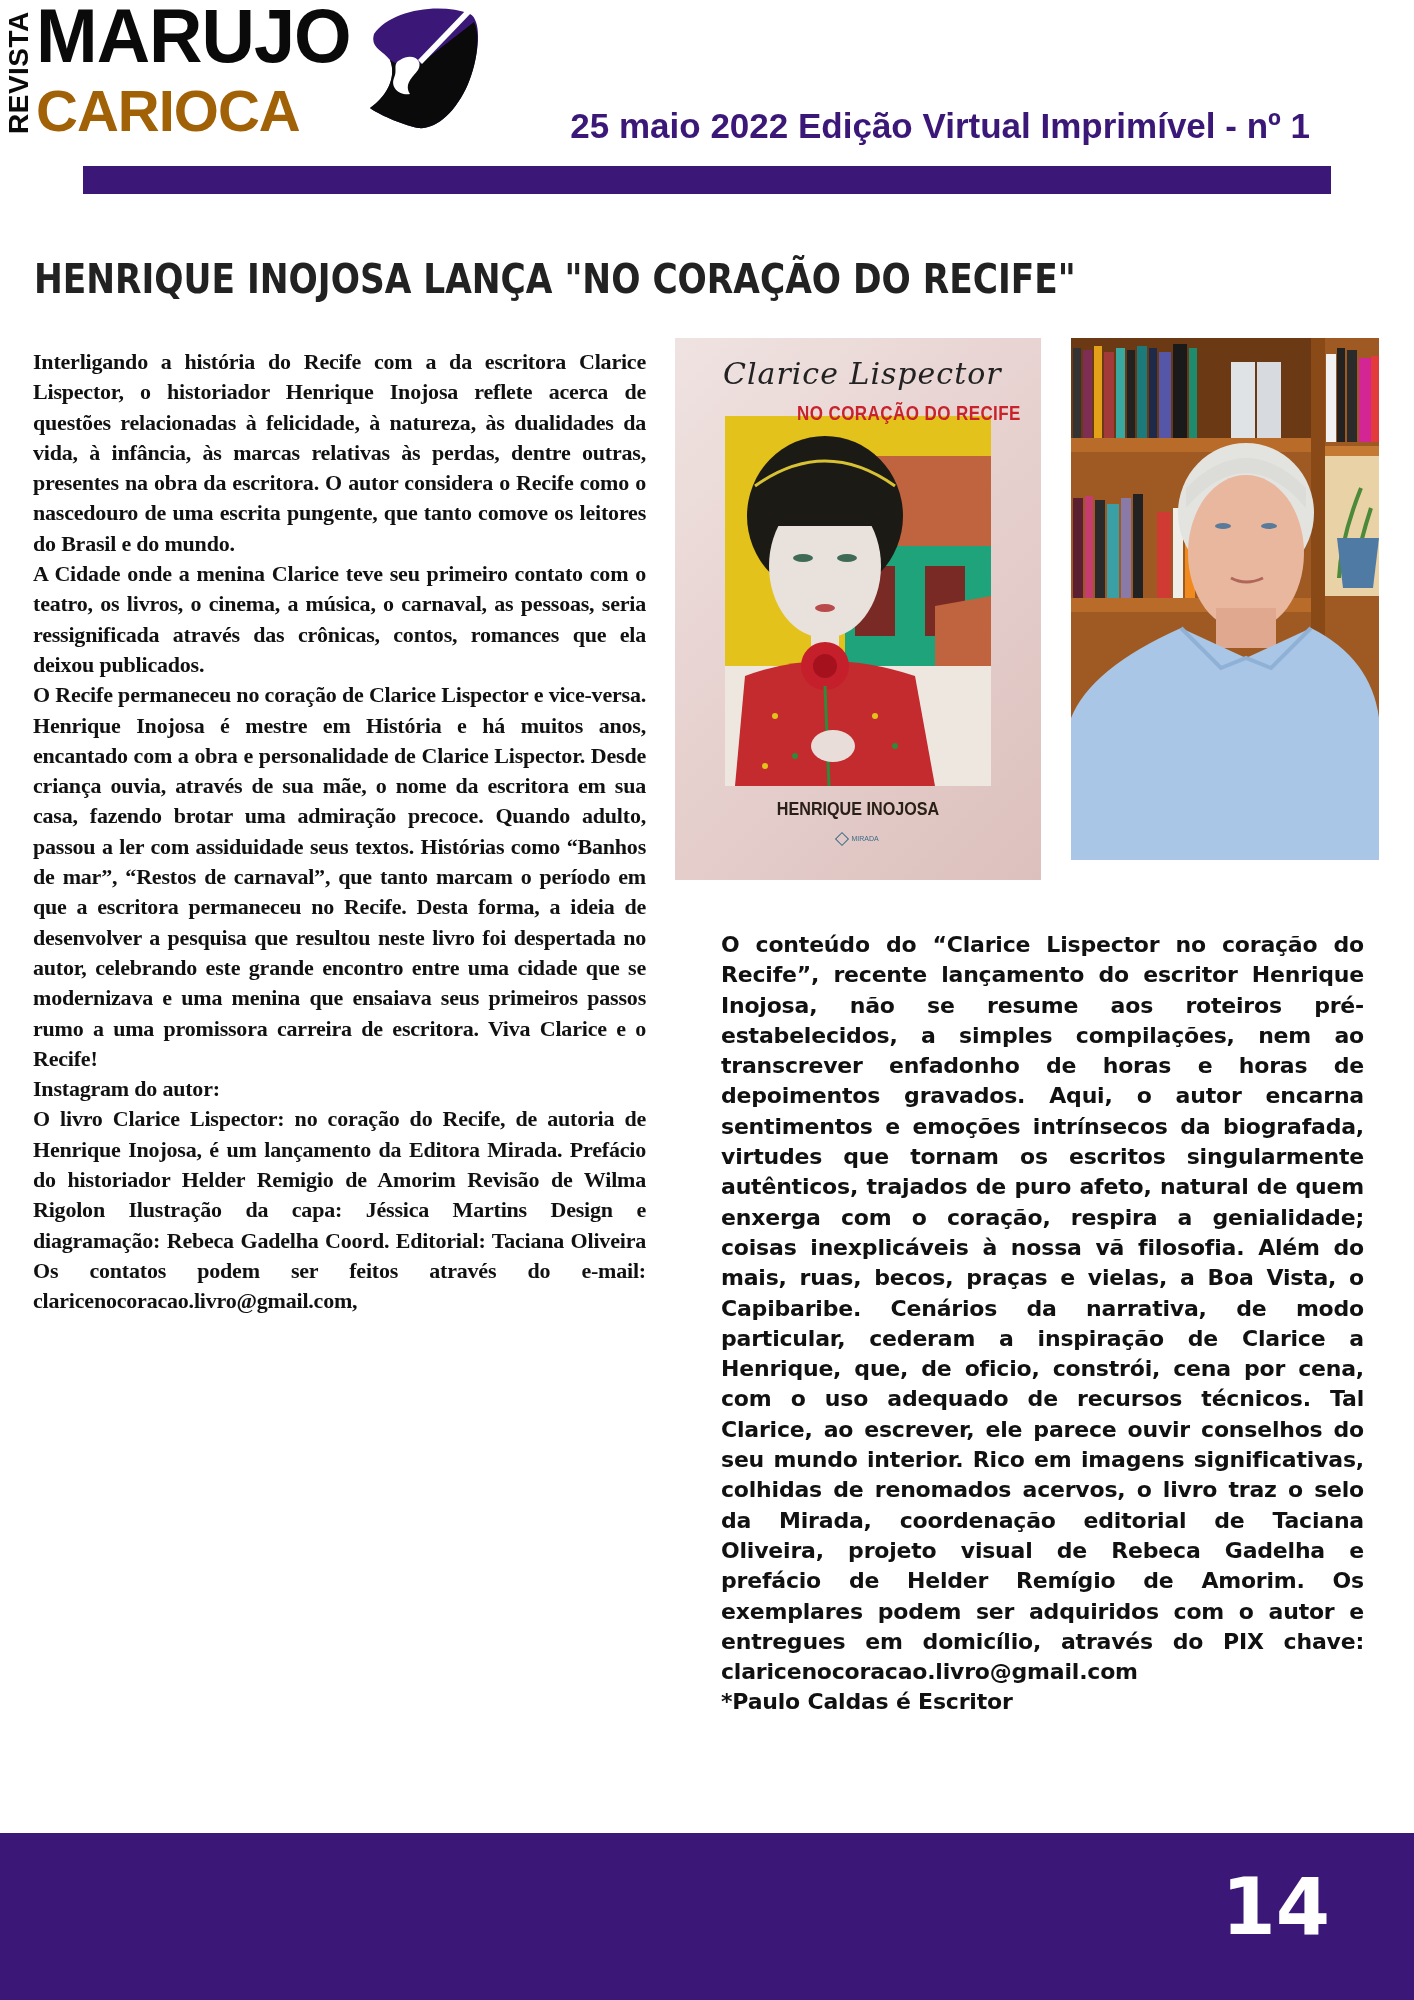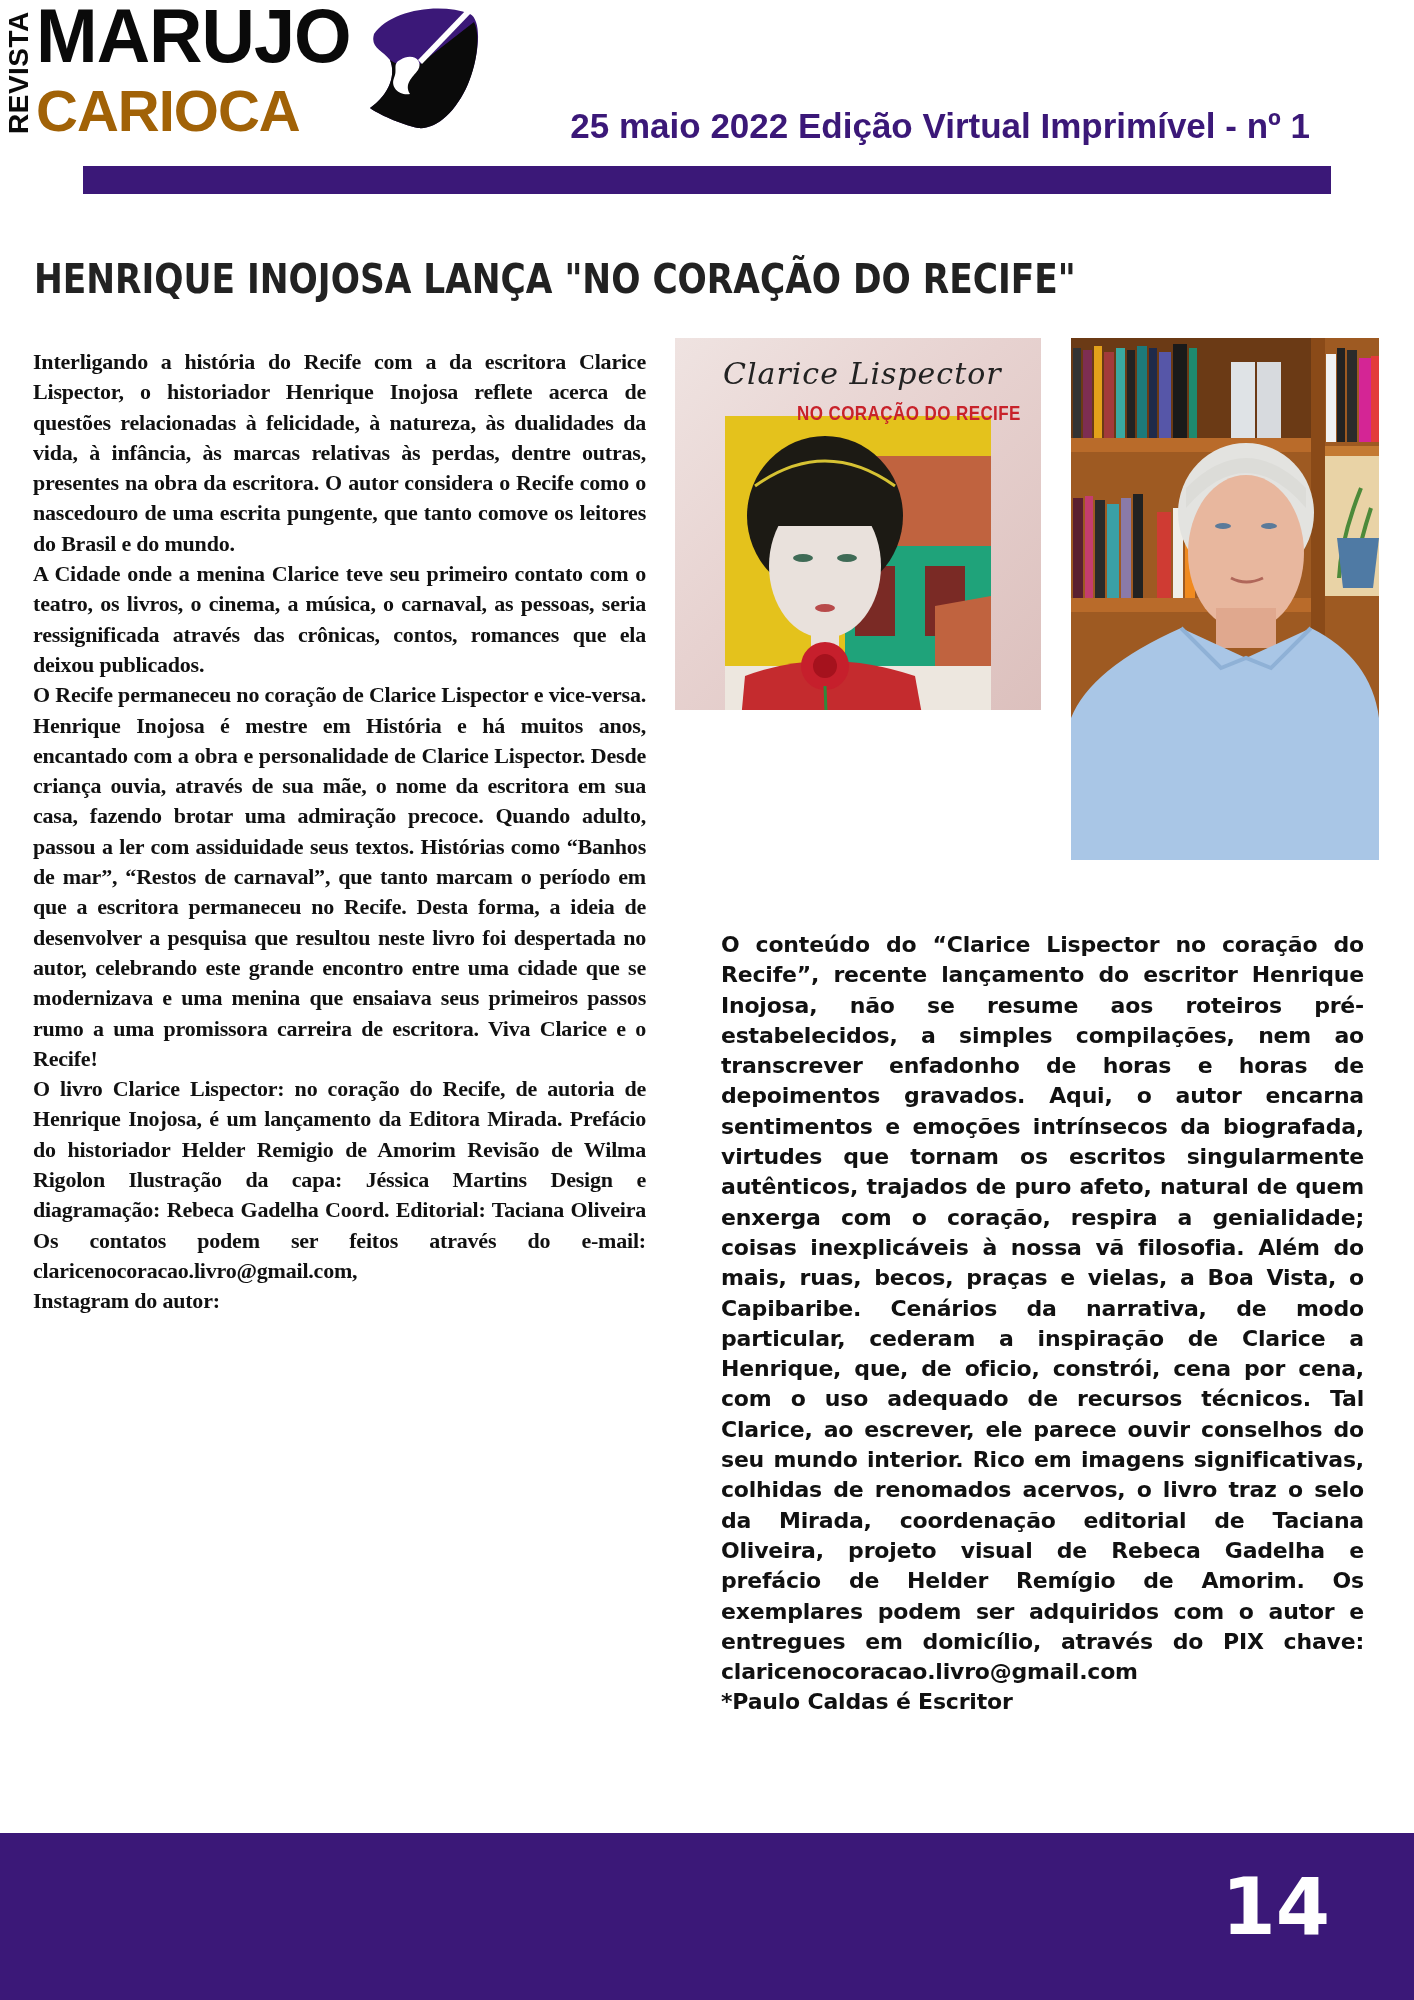--- a/index.html
+++ b/index.html
@@ -30,21 +30,21 @@
 
   
   .col { position: absolute; font-family: "DejaVu Sans", sans-serif; font-weight: 700;
       font-size: 22px; line-height: 30.3px; text-align: justify; color: #111111;
       letter-spacing: -0.2px; word-spacing: 0px; }
   .col p { margin: 0; }
   .col-left { left: 33px; top: 347px; width: 613px; font-family: Liberation Serif, serif; }
   .col-right { left: 721px; top: 918px; width: 643px; margin-top: 12px; }
 
   
-  .book-cover { position: absolute; left: 675px; top: 338px; width: 366px; height: 372px;
+  .book-cover { position: absolute; left: 675px; top: 338px; width: 366px; height: 542px;
       background: linear-gradient(135deg, #efe3e1 0%, #e7d2d0 45%, #dcc0bd 100%); overflow: hidden; }
   .cover-script { position: absolute; left: 48px; top: 18px; font-family: "DejaVu Serif", serif; font-style: italic;
       font-size: 30px; color: #222; letter-spacing: 1px; }
   .cover-subtitle { position: absolute; left: 122px; top: 64px; font-family: "Liberation Sans", sans-serif;
       font-weight: 700; font-size: 20px; color: #c8222a; letter-spacing: 0.5px; transform: scaleX(0.85);
       transform-origin: left top; white-space: nowrap; }
   .cover-art { position: absolute; left: 50px; top: 78px; width: 266px; height: 370px; overflow: hidden;
       background: #e7c61f; }
   .cover-author { position: absolute; left: 0; width: 100%; top: 460px; text-align: center;
       font-family: "Liberation Sans", sans-serif; font-weight: 700; font-size: 19px; color: #2a2018;
@@ -78,22 +78,22 @@
 
 <div class="edition-line">25 maio 2022 Edição Virtual Imprimível - nº 1</div>
 <div class="header-bar"></div>
 
 <h1 class="headline" style="margin:0;">HENRIQUE INOJOSA LANÇA "NO CORAÇÃO DO RECIFE"</h1>
 
 <div class="col col-left">
   <p>Interligando a história do Recife com a da escritora Clarice Lispector, o historiador Henrique Inojosa reflete acerca de questões relacionadas à felicidade, à natureza, às dualidades da vida, à infância, às marcas relativas às perdas, dentre outras, presentes na obra da escritora. O autor considera o Recife como o nascedouro de uma escrita pungente, que tanto comove os leitores do Brasil e do mundo.</p>
   <p>A Cidade onde a menina Clarice teve seu primeiro contato com o teatro, os livros, o cinema, a música, o carnaval, as pessoas, seria ressignificada através das crônicas, contos, romances que ela deixou publicados.</p>
   <p>O Recife permaneceu no coração de Clarice Lispector e vice-versa. Henrique Inojosa é mestre em História e há muitos anos, encantado com a obra e personalidade de Clarice Lispector. Desde criança ouvia, através de sua mãe, o nome da escritora em sua casa, fazendo brotar uma admiração precoce. Quando adulto, passou a ler com assiduidade seus textos. Histórias como “Banhos de mar”, “Restos de carnaval”, que tanto marcam o período em que a escritora permaneceu no Recife. Desta forma, a ideia de desenvolver a pesquisa que resultou neste livro foi despertada no autor, celebrando este grande encontro entre uma cidade que se modernizava e uma menina que ensaiava seus primeiros passos rumo a uma promissora carreira de escritora. Viva Clarice e o Recife!</p>
+  <p>Instagram do autor:</p>
   <p>O livro Clarice Lispector: no coração do Recife, de autoria de Henrique Inojosa, é um lançamento da Editora Mirada. Prefácio do historiador Helder Remigio de Amorim Revisão de Wilma Rigolon Ilustração da capa: Jéssica Martins Design e diagramação: Rebeca Gadelha Coord. Editorial: Taciana Oliveira Os contatos podem ser feitos através do e-mail: claricenocoracao.livro@gmail.com,</p>
-  <p>Instagram do autor:</p>
 </div>
 
 <div class="book-cover">
   <div class="cover-script">Clarice Lispector</div>
   <div class="cover-art">
     <svg width="266" height="370" viewBox="0 0 266 370">
       <rect x="0" y="0" width="266" height="370" fill="#e4c21c"></rect>
       <polygon points="150,40 266,40 266,150 150,150" fill="#c0633f"></polygon>
       <rect x="120" y="130" width="146" height="140" fill="#1fa37a"></rect>
       <rect x="130" y="150" width="40" height="70" fill="#7a2a25"></rect>

